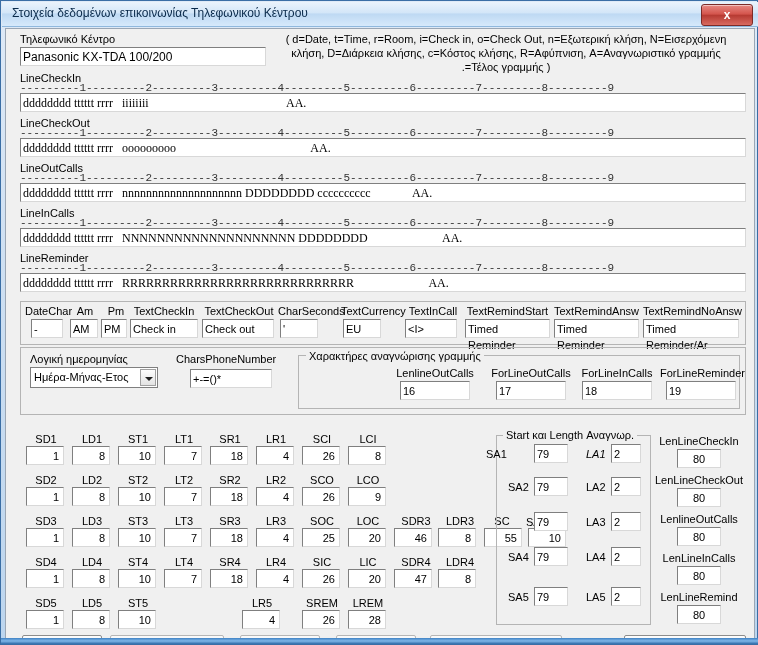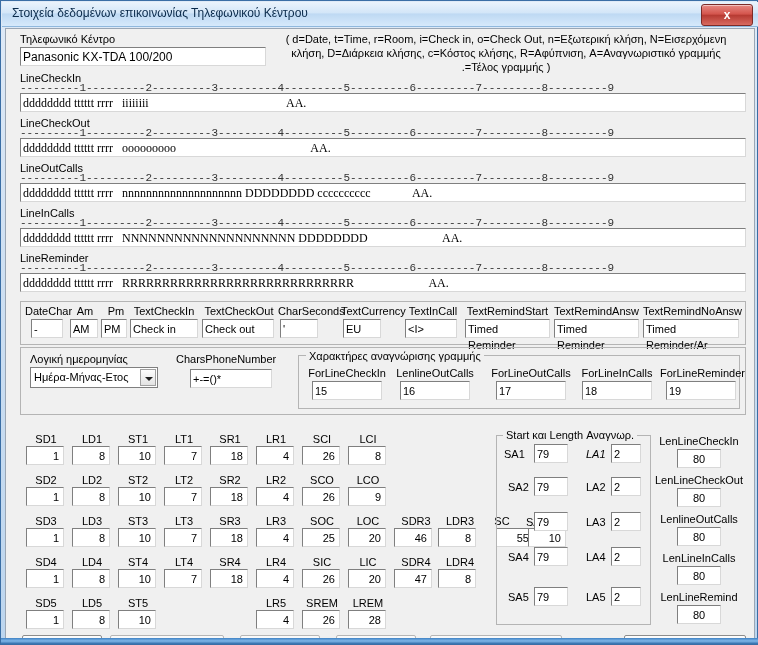--- a/index.html
+++ b/index.html
@@ -217,24 +217,20 @@
       <span>Ημέρα-Μήνας-Ετος</span>
       <span class="arrow"></span>
     </div>
 
     <div class="lbl" style="left:170px;top:324px;">CharsPhoneNumber</div>
     <div class="tb" style="left:184px;top:340px;width:82px;height:19px;line-height:16px;">+-=()*</div>
 
     <div class="groupbox" style="left:292px;top:326px;width:442px;height:54px;"></div>
     <div class="grouptitle" style="left:300px;top:321px;">Χαρακτήρες αναγνώρισης γραμμής</div>
 
-    <div class="fieldcell" style="left:300px;top:338px;width:82px;height:40px;">
-      <div class="cap">ForLineCheckIn</div>
-      <div class="tb" style="left:6px;top:14px;width:70px;height:19px;line-height:16px;">15</div>
-    </div>
     <div class="fieldcell" style="left:385px;top:338px;width:88px;height:40px;">
       <div class="cap">LenlineOutCalls</div>
       <div class="tb" style="left:9px;top:14px;width:70px;height:19px;line-height:16px;">16</div>
     </div>
     <div class="fieldcell" style="left:482px;top:338px;width:86px;height:40px;">
       <div class="cap">ForLineOutCalls</div>
       <div class="tb" style="left:8px;top:14px;width:70px;height:19px;line-height:16px;">17</div>
     </div>
     <div class="fieldcell" style="left:570px;top:338px;width:82px;height:40px;">
       <div class="cap">ForLineInCalls</div>
@@ -346,21 +342,21 @@
     <div class="fieldcell" style="left:388px;top:486px;width:44px;height:36px;">
       <div class="cap">SDR3</div>
       <div class="tb num" style="left:0;top:13px;width:38px;height:19px;line-height:16px;">46</div>
     </div>
     <div class="fieldcell" style="left:432px;top:486px;width:44px;height:36px;">
       <div class="cap">LDR3</div>
       <div class="tb num" style="left:0;top:13px;width:38px;height:19px;line-height:16px;">8</div>
     </div>
     <div class="fieldcell" style="left:438px;top:486px;width:78px;height:36px;">
       <div class="cap" style="left:38px;width:40px;">SC</div>
-      <div class="tb num" style="left:40px;top:13px;width:38px;height:19px;line-height:16px;margin-left:12px;">55</div>
+      <div class="tb num" style="left:40px;top:13px;width:38px;height:19px;line-height:16px;">55</div>
     </div>
     <div class="fieldcell" style="left:522px;top:486px;width:42px;height:36px;">
       <div class="cap">LC</div>
       <div class="tb num" style="left:0;top:13px;width:38px;height:19px;line-height:16px;">10</div>
     </div>
 
     <div class="fieldcell" style="left:20px;top:527px;width:40px;height:36px;">
       <div class="cap">SD4</div>
       <div class="tb num" style="left:0;top:13px;width:38px;height:19px;line-height:16px;">1</div>
     </div>
@@ -414,37 +410,37 @@
       <div class="tb num" style="left:0;top:13px;width:38px;height:19px;line-height:16px;">10</div>
     </div>
     <div class="fieldcell" style="left:158px;top:584px;width:40px;height:36px;margin-top:36px;">
       <div class="cap">LT5</div>
       <div class="tb num" style="left:0;top:13px;width:38px;height:19px;line-height:16px;">7</div>
     </div>
     <div class="fieldcell" style="left:204px;top:568px;width:40px;height:36px;margin-top:40px;">
       <div class="cap">SR5</div>
       <div class="tb num" style="left:0;top:13px;width:38px;height:19px;line-height:16px;">18</div>
     </div>
-    <div class="fieldcell" style="left:250px;top:568px;width:40px;height:36px;">
+    <div class="fieldcell" style="left:236px;top:568px;width:40px;height:36px;">
       <div class="cap">LR5</div>
       <div class="tb num" style="left:0;top:13px;width:38px;height:19px;line-height:16px;">4</div>
     </div>
     <div class="fieldcell" style="left:294px;top:568px;width:44px;height:36px;">
       <div class="cap">SREM</div>
       <div class="tb num" style="left:2px;top:13px;width:38px;height:19px;line-height:16px;">26</div>
     </div>
     <div class="fieldcell" style="left:340px;top:568px;width:44px;height:36px;">
       <div class="cap">LREM</div>
       <div class="tb num" style="left:2px;top:13px;width:38px;height:19px;line-height:16px;">28</div>
     </div>
 
     <div class="groupbox" style="left:490px;top:406px;width:155px;height:190px;"></div>
     <div class="grouptitle" style="left:497px;top:400px;">Start και Length Αναγνωρ.</div>
 
-    <div class="lbl" style="left:498px;top:419px;">SA1</div>
+    <div class="lbl" style="left:480px;top:419px;">SA1</div>
     <div class="tb" style="left:528px;top:415px;width:34px;height:19px;line-height:16px;">79</div>
     <div class="lbl" style="left:580px;top:419px;font-style:italic;">LA1</div>
     <div class="tb" style="left:605px;top:415px;width:30px;height:19px;line-height:16px;">2</div>
 
     <div class="lbl" style="left:502px;top:452px;">SA2</div>
     <div class="tb" style="left:528px;top:448px;width:34px;height:19px;line-height:16px;">79</div>
     <div class="lbl" style="left:580px;top:452px;">LA2</div>
     <div class="tb" style="left:605px;top:448px;width:30px;height:19px;line-height:16px;">2</div>
 
     <div class="lbl" style="left:502px;top:487px;margin-left:18px;">SA3</div>

